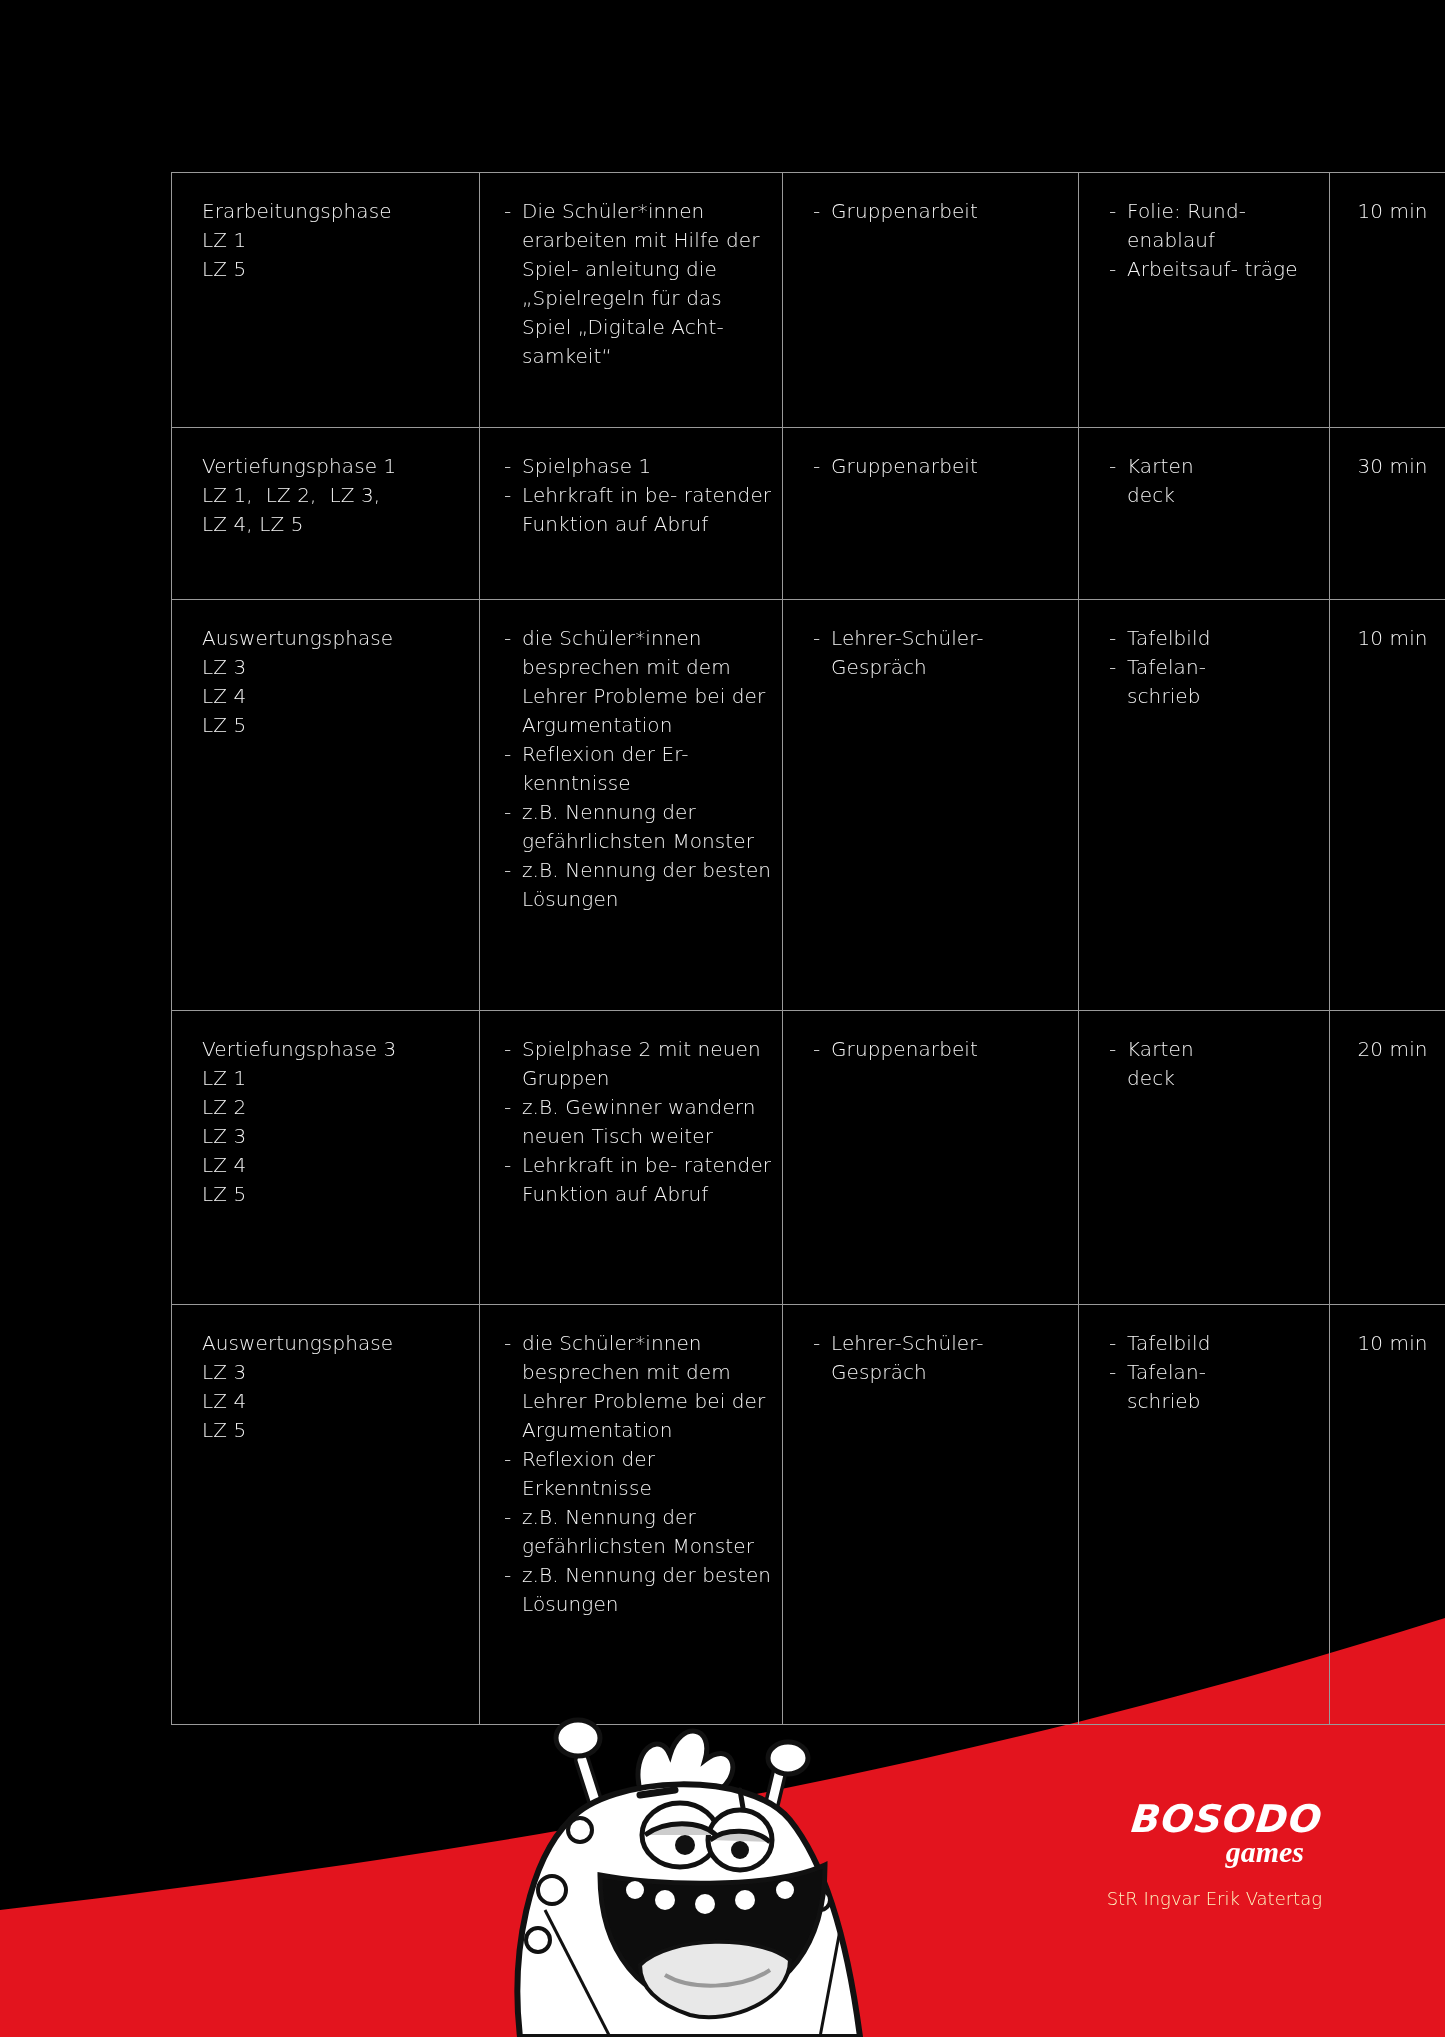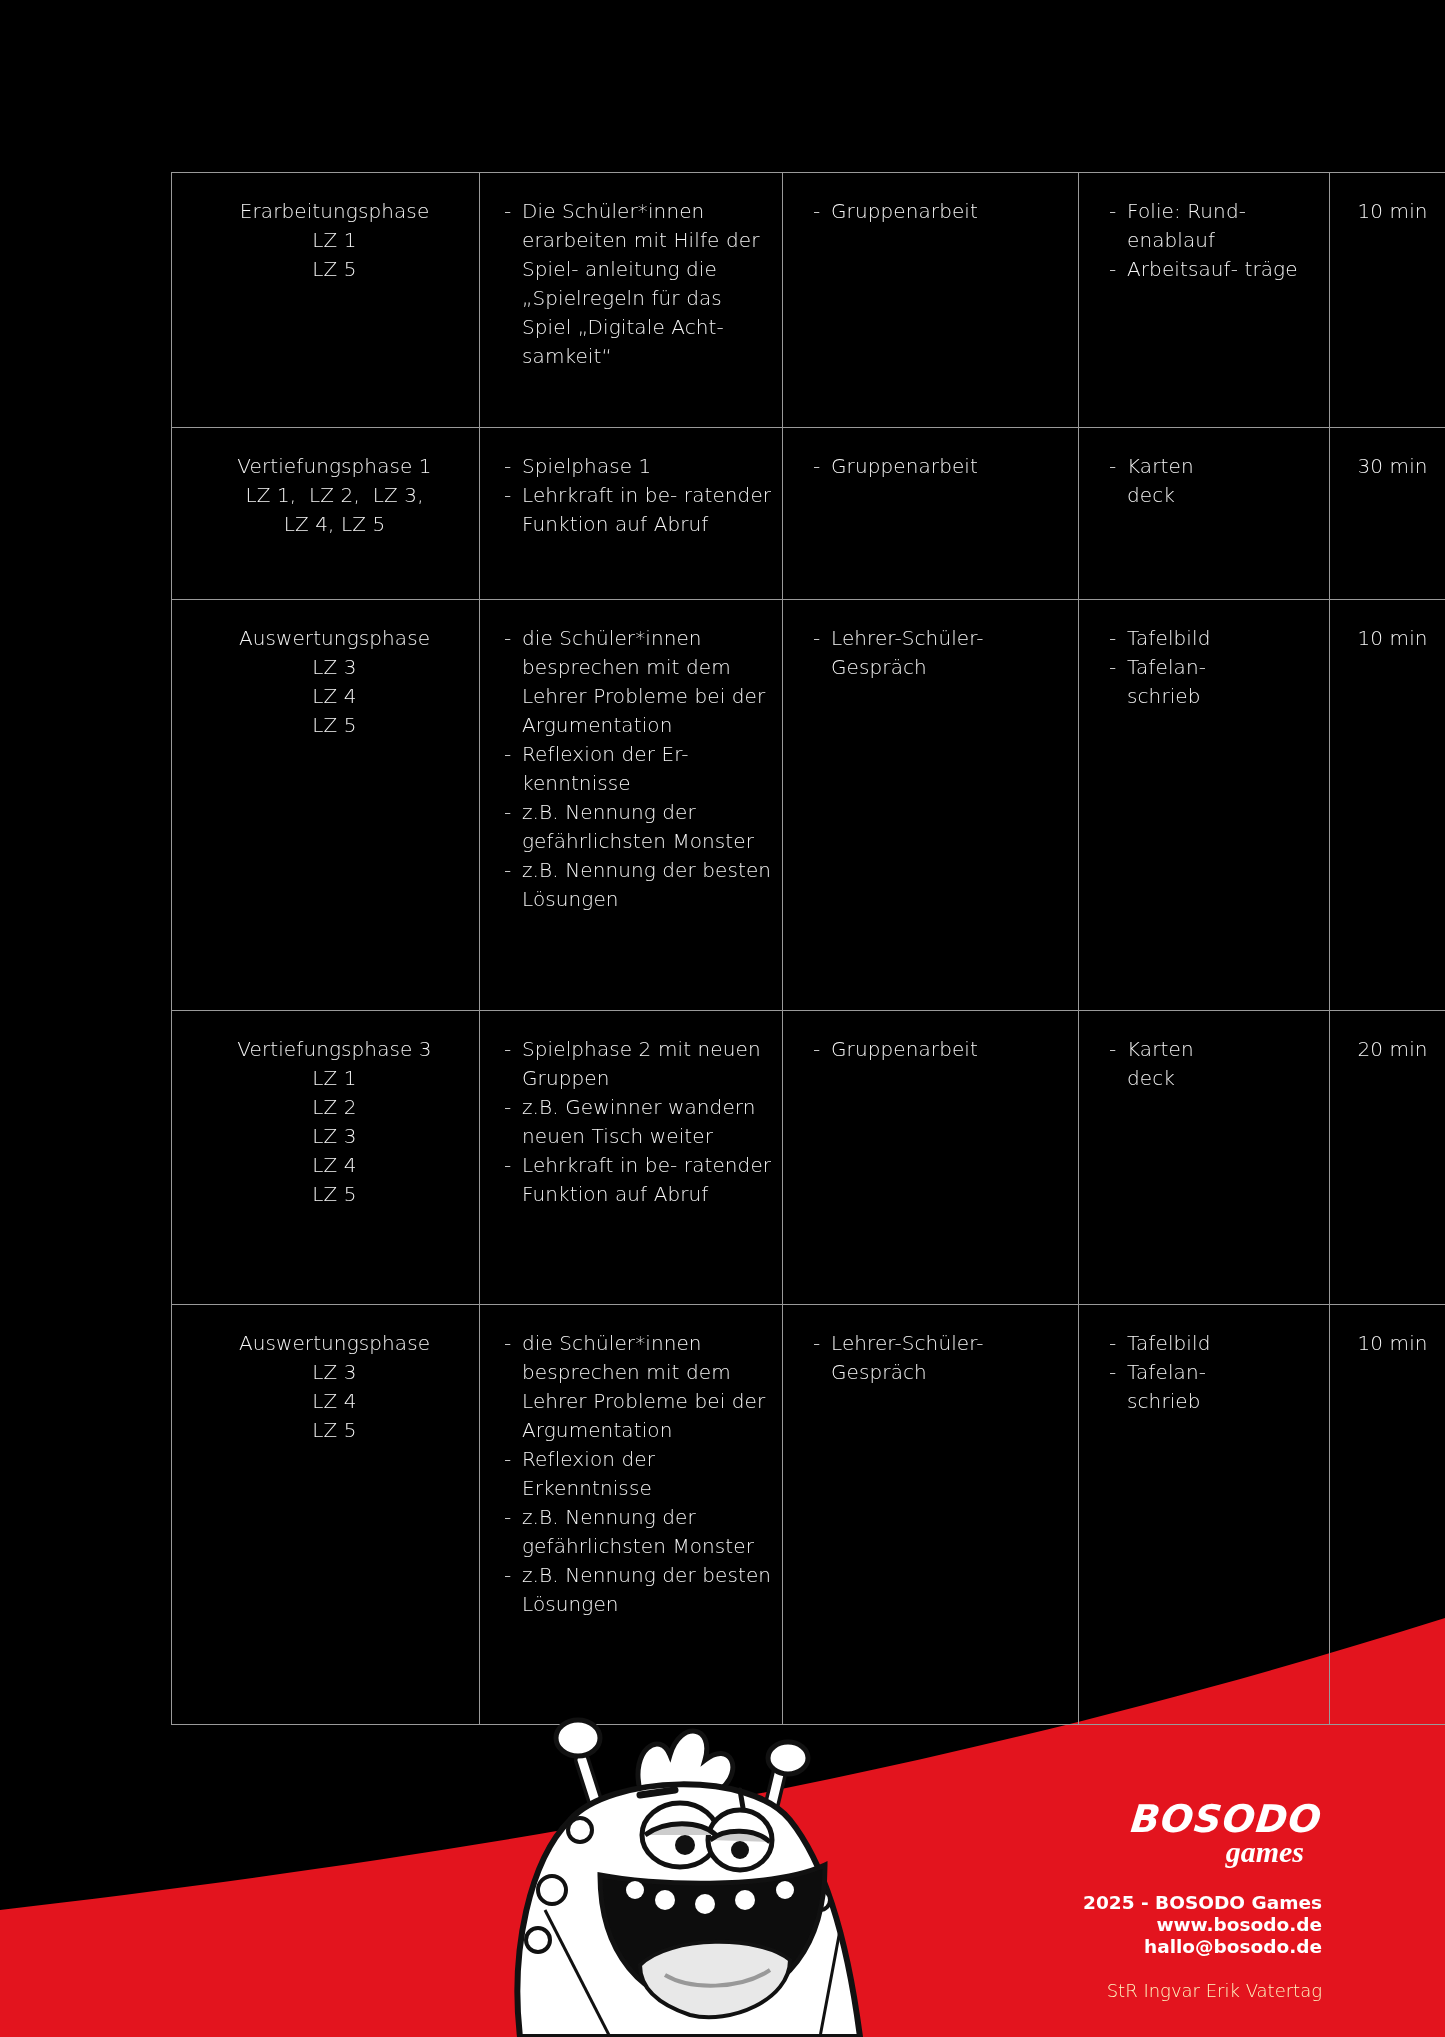--- a/index.html
+++ b/index.html
@@ -35,21 +35,21 @@
     .lesson-table td {
       border: 1.5px solid #9a9a9a;
       vertical-align: top;
       font-size: 20px;
       line-height: 29px;
       font-weight: 300;
       letter-spacing: 0.1px;
       padding: 24px 12px 20px 30px;
       color: #f5f5f5;
     }
-    .lesson-table td.col-phase { width: 265px; text-align: center; }
+    .lesson-table td.col-phase { width: 265px; }
     .lesson-table td.col-content { width: 268px; padding-left: 24px; padding-right: 10px; }
     .lesson-table td.col-social { width: 253px; }
     .lesson-table td.col-media { width: 208px; }
     .lesson-table td.col-time { width: 105px; padding-left: 10px; padding-right: 10px; text-align: center; }
 
     .phase-title { display: block; }
     .lz-line { display: block; }
 
     ul.dash-list {
       list-style: none;
@@ -312,19 +312,14 @@
 
   <path d="M55,210 L120,337" stroke="#111" stroke-width="3" fill="none"></path>
   <path d="M350,230 L330,337" stroke="#111" stroke-width="3" fill="none"></path>
 </svg>
 
 <div class="brand">
   <div class="brand-logo">
     <span class="brand-logo-top">BOSODO</span>
     <span class="brand-logo-bottom">games</span>
   </div>
-  <div class="brand-info">
-    <span>2025 - BOSODO Games</span>
-    <span>www.bosodo.de</span>
-    <span>hallo@bosodo.de</span>
-  </div>
   <div class="brand-author">StR Ingvar Erik Vatertag</div>
 </div>
 
 </body></html>

